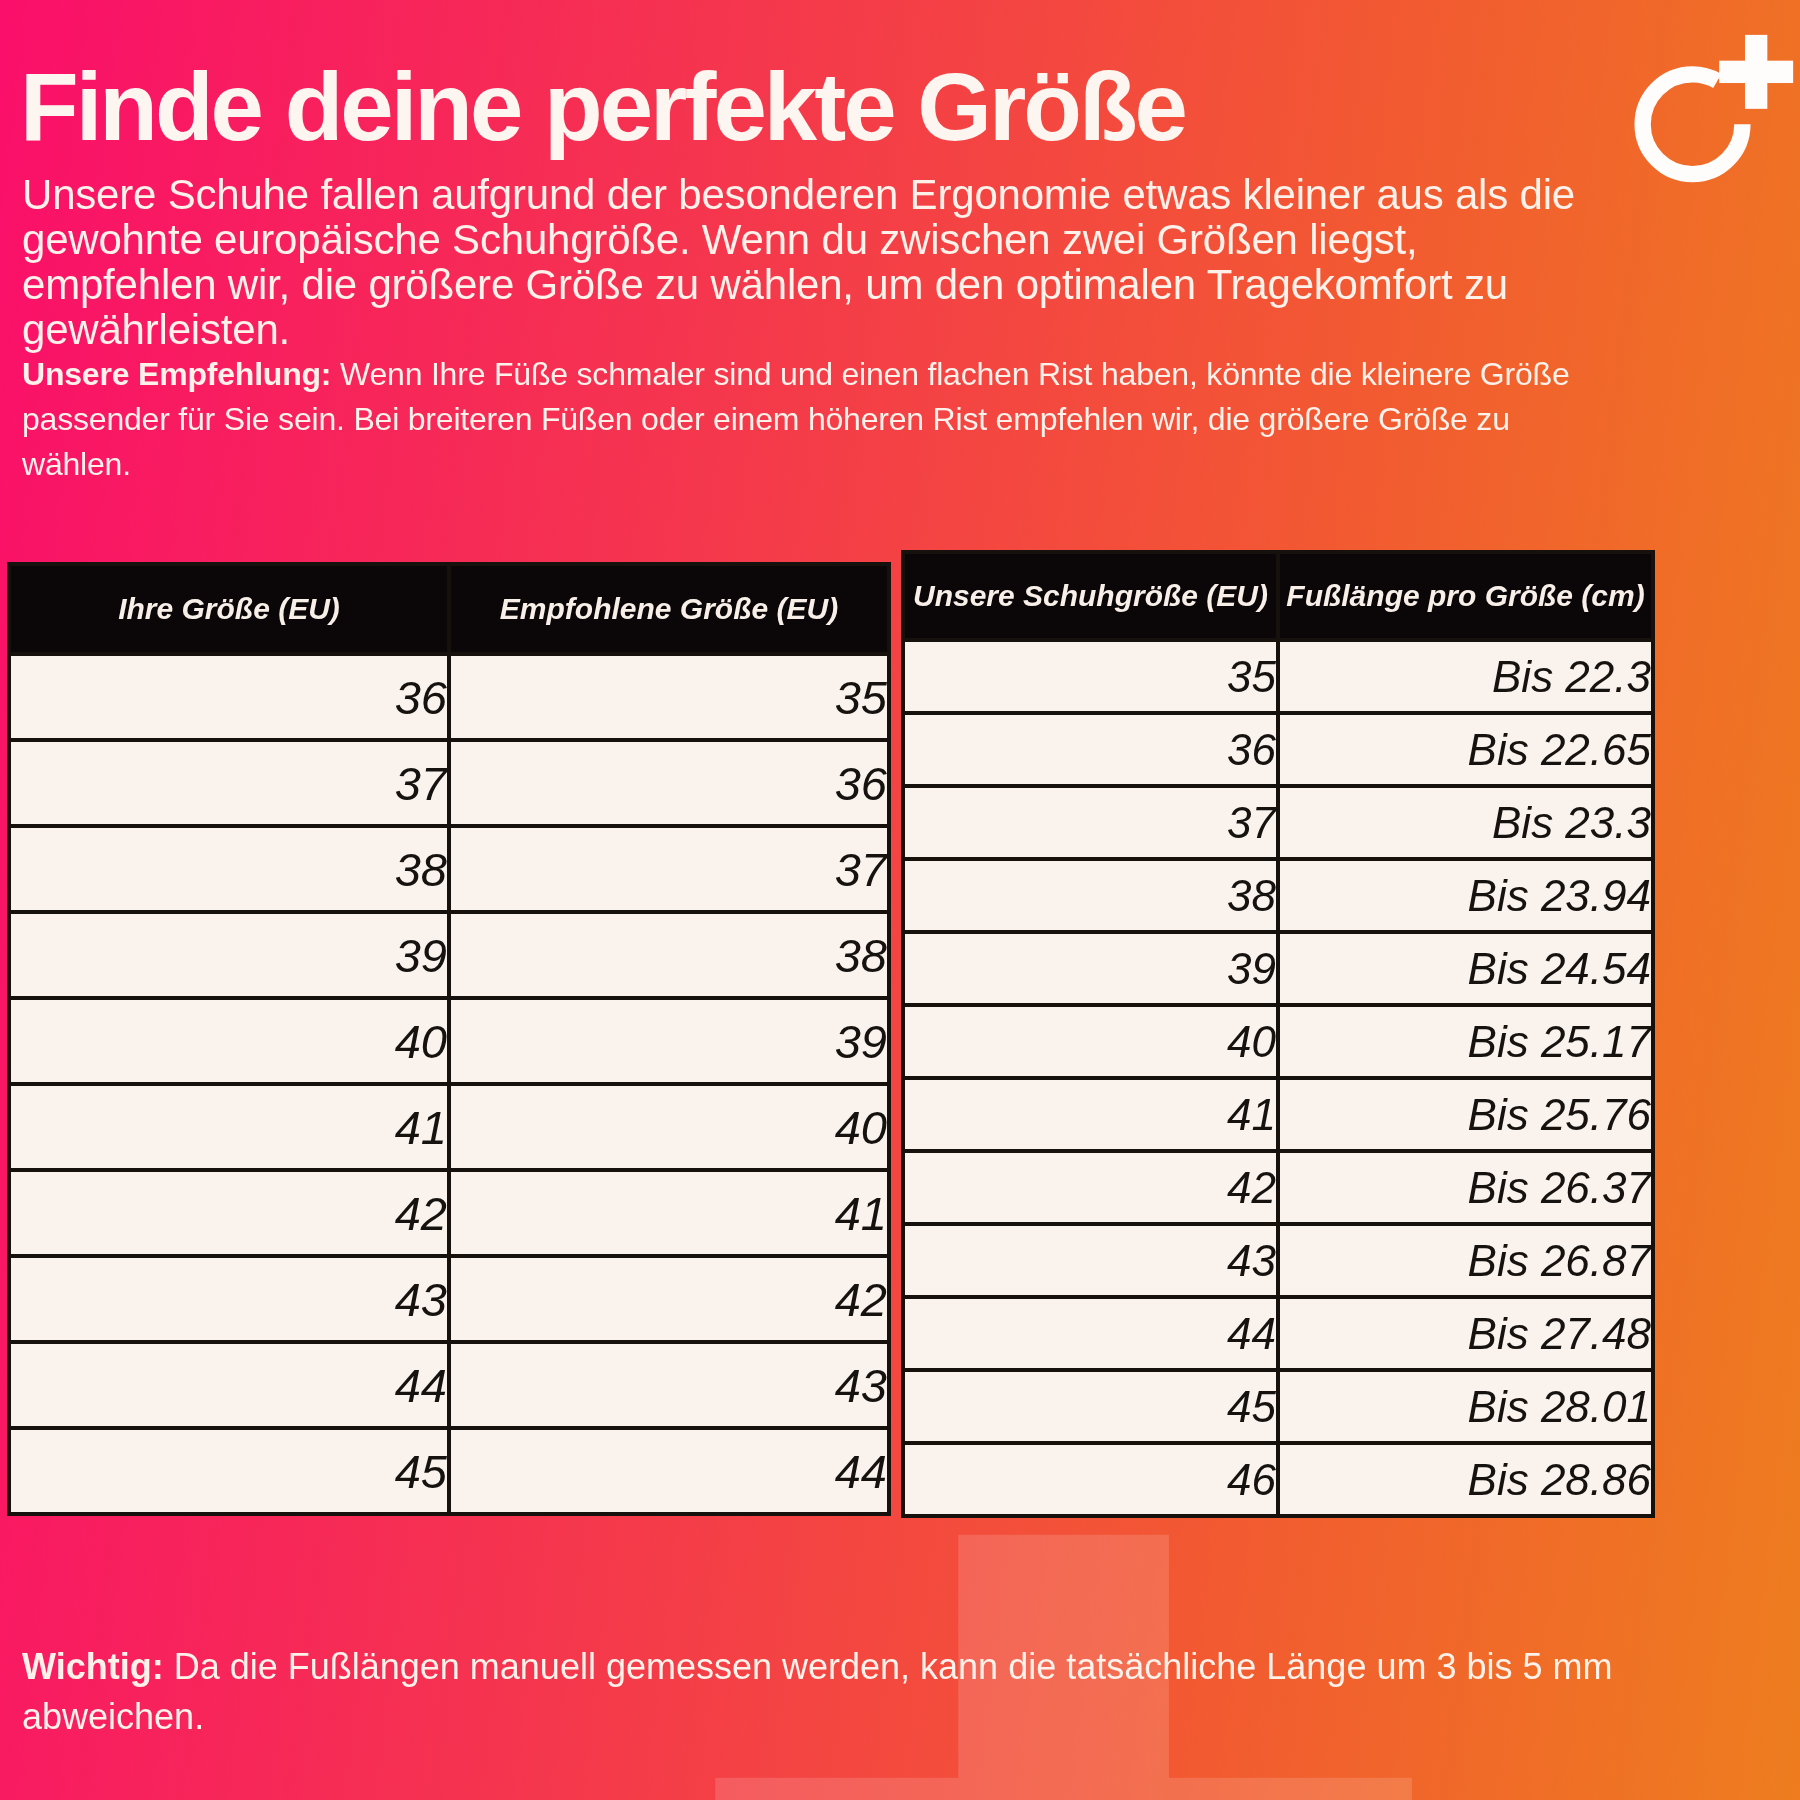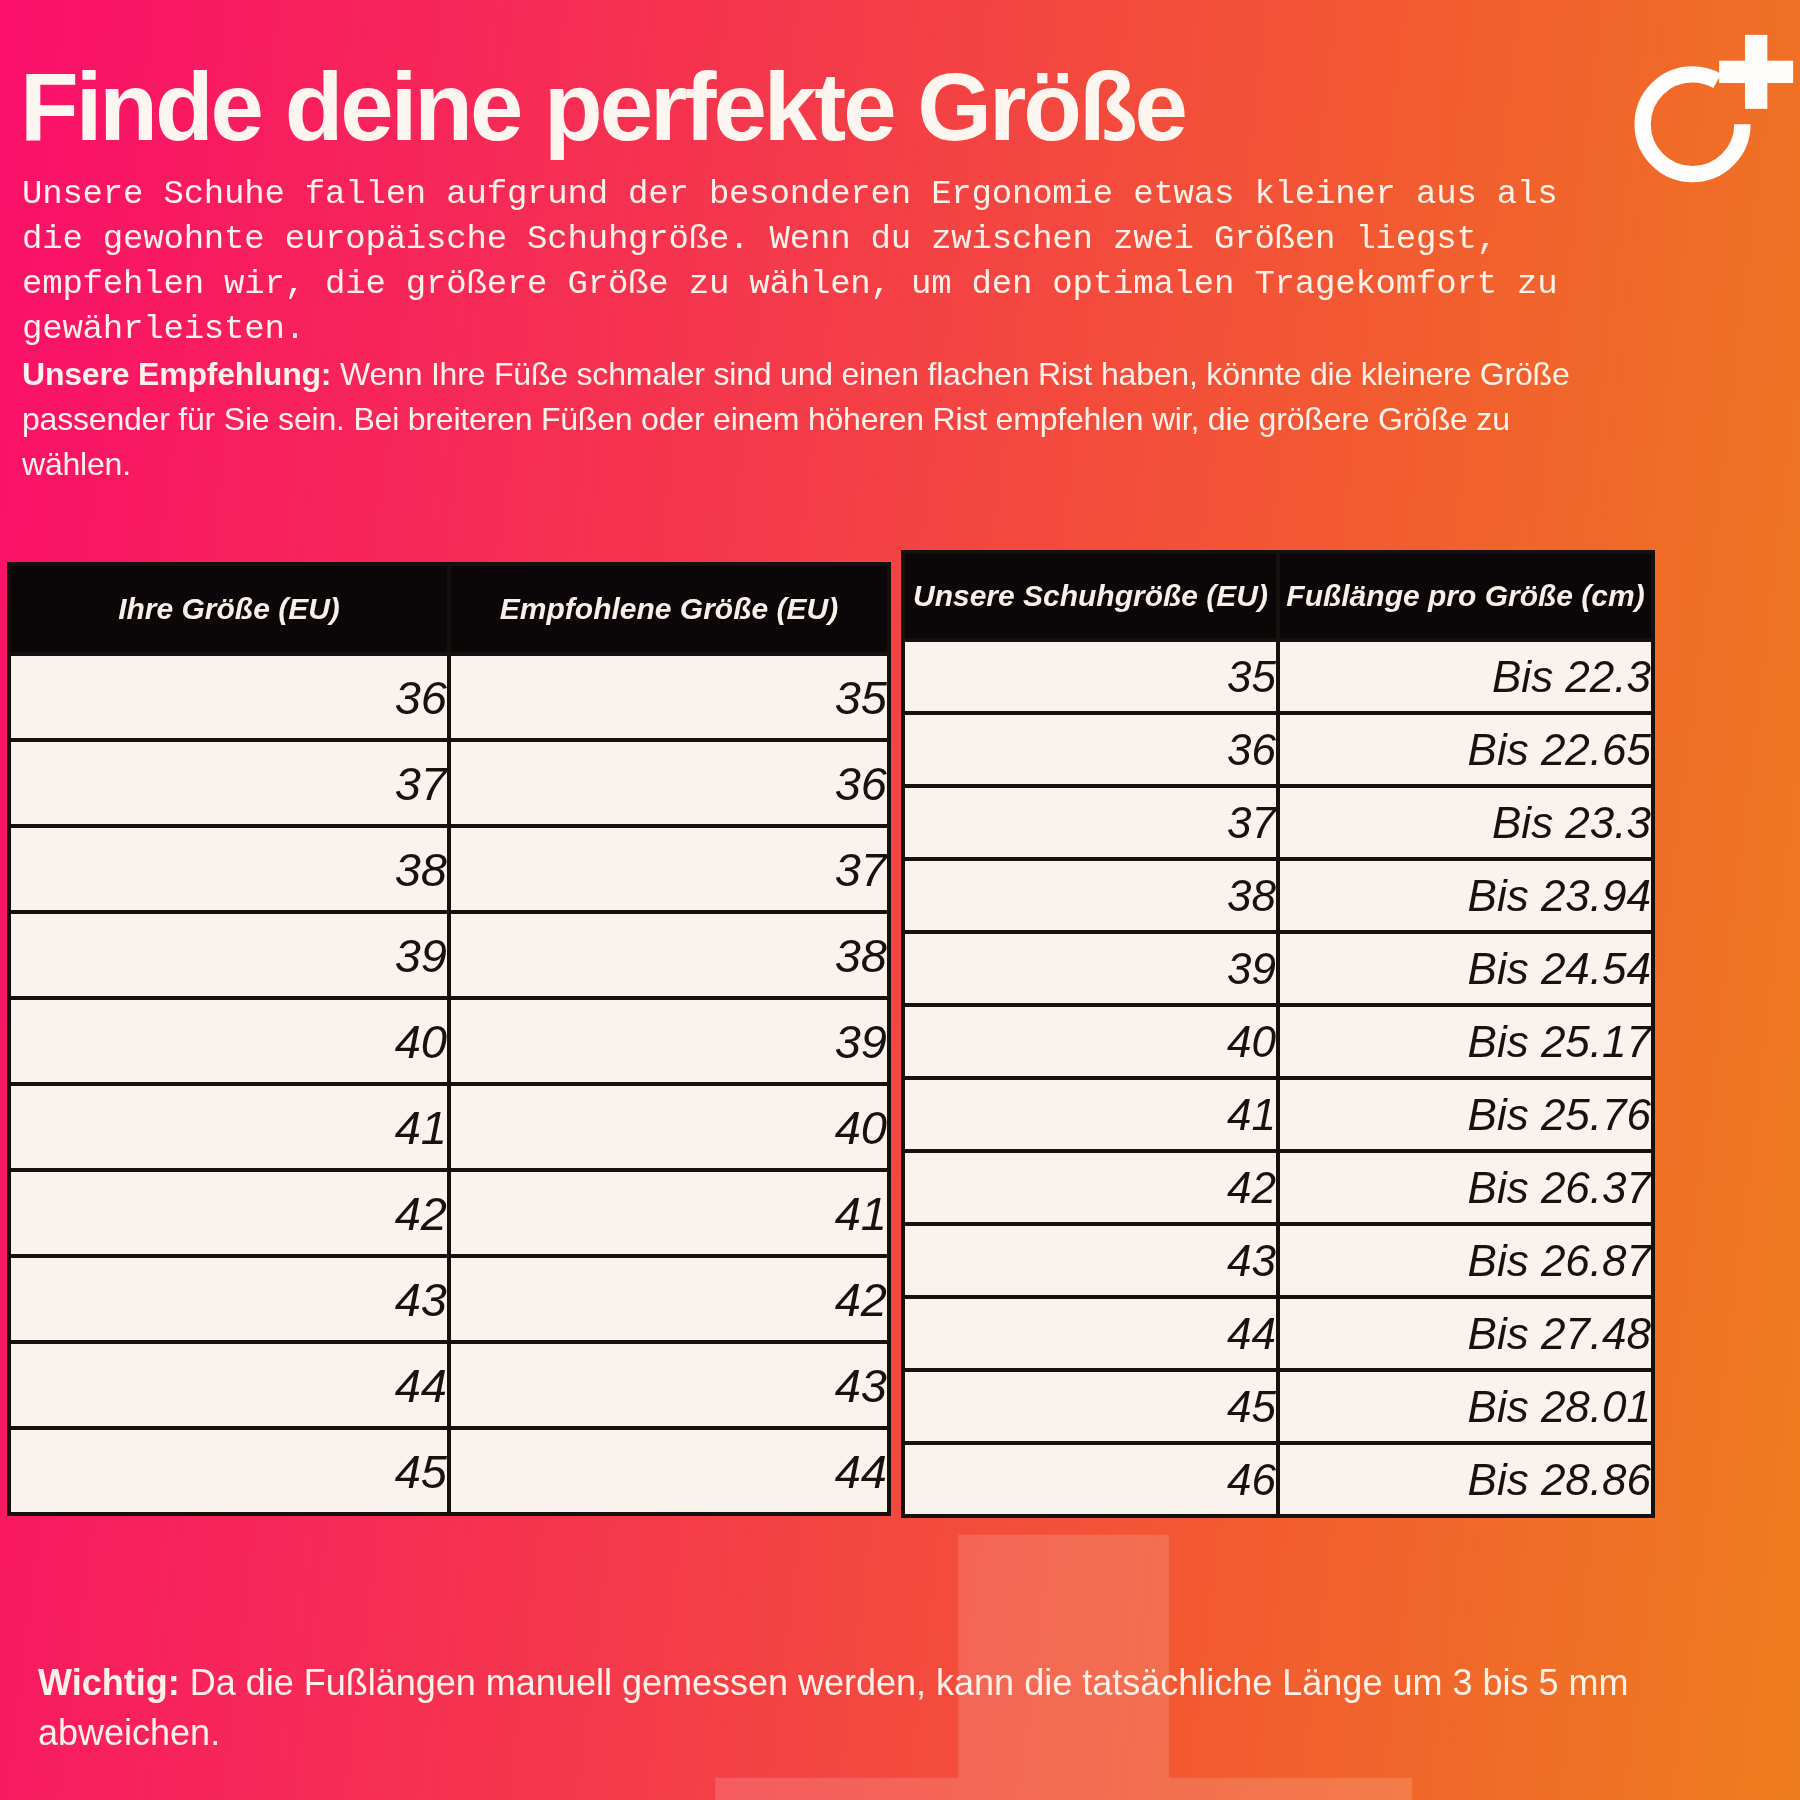--- a/index.html
+++ b/index.html
@@ -23,25 +23,24 @@
     letter-spacing: -3px;
     color: #fdf5ef;
   }
 
   .intro {
     position: absolute;
     left: 22px;
     top: 172px;
     width: 1560px;
     margin: 0;
-    font-size: 34px;
+    font-size: 42px;
     line-height: 45px;
     letter-spacing: -0.2px;
     color: #fdf1ea;
-    font-family: Liberation Mono, monospace;
   }
 
   .recommendation {
     position: absolute;
     left: 22px;
     top: 352px;
     width: 1560px;
     margin: 0;
     font-size: 32px;
     line-height: 45px;
@@ -102,21 +101,21 @@
 
   #length-table { left: 901px; top: 550px; width: 754px; }
   #length-table th { height: 84px; }
   #length-table td { height: 69px; font-size: 44px; }
 
   .footer-note {
     position: absolute;
     left: 22px;
     top: 1642px;
     width: 1760px;
-    margin: 16px;
+    margin: 0;
     font-size: 36px;
     line-height: 50px;
     color: #fdf1ea;
   }
 </style>
 </head>
 <body>
 
 <div class="canvas">
 

